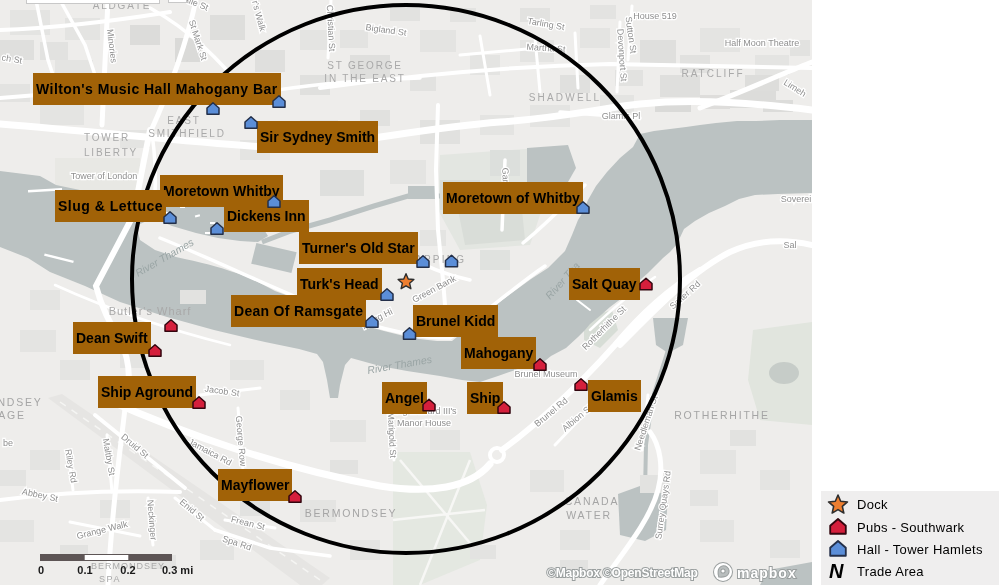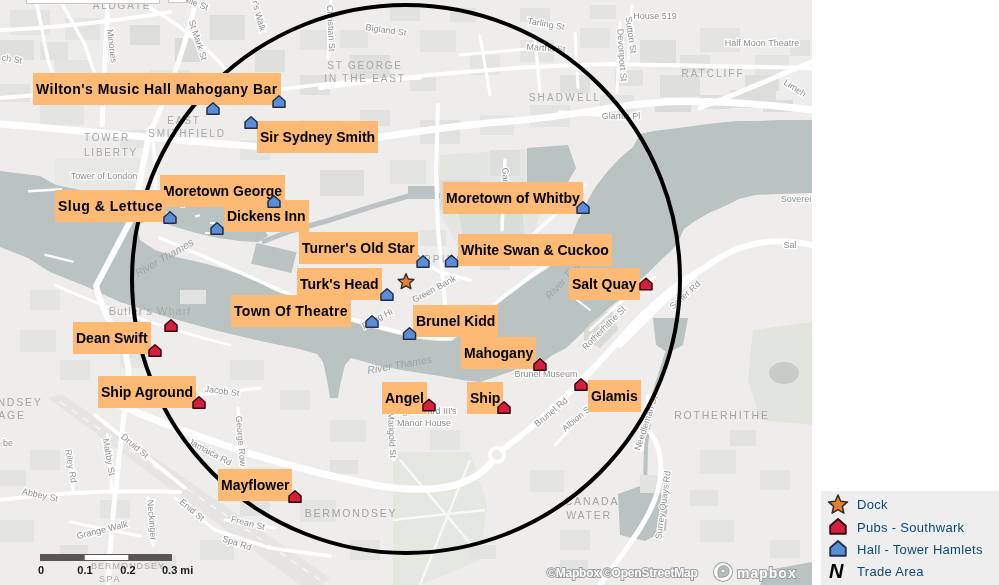--- a/index.html
+++ b/index.html
@@ -1,18 +1,18 @@
 <!DOCTYPE html>
 <html><head><meta charset="utf-8"><style>
 html,body{margin:0;padding:0}
 #page{position:relative;width:999px;height:585px;background:#fff;overflow:hidden;font-family:"Liberation Sans",sans-serif}
-.plabel{position:absolute;transform:translateY(-50%);background:#fdba74;color:#000;font-weight:bold;font-size:14px;line-height:16px;padding:8px 3px;white-space:nowrap;z-index:20}
+.plabel{position:absolute;transform:translateY(-50%);background:#a16207;color:#000;font-weight:bold;font-size:14px;line-height:16px;padding:8px 3px;white-space:nowrap;z-index:20}
 .mk{position:absolute;z-index:30}
 #legend{position:absolute;left:821px;top:491px;width:178px;height:94px;background:#efeeee;z-index:25}
-.lrow{position:absolute;left:857px;transform:translateY(-50%);z-index:41;font-size:13px;letter-spacing:0.3px;color:#0c4a6e}
+.lrow{position:absolute;left:857px;transform:translateY(-50%);z-index:41;font-size:13px;letter-spacing:0.3px;color:#000000}
 .uibox{position:absolute;background:#fff;border:1px solid #c8c8c8;z-index:50}
 </style></head>
 <body>
 <div id="page">
 <svg width="812" height="585" viewBox="0 0 812 585" style="position:absolute;left:0;top:0">
 <rect width="812" height="585" fill="#eeedeb"></rect>
 <g id="parks">
 <polygon points="440,155 540,148 545,200 530,245 460,250 438,210" fill="#e3e6e1"></polygon>
 <polygon points="455,195 520,190 525,240 465,245" fill="#d9ddd8"></polygon>
 <polygon points="393,452 470,452 487,505 480,560 420,585 393,585" fill="#e4e8e1"></polygon>
@@ -287,27 +287,26 @@
 <circle cx="723" cy="572" r="9" fill="#ffffff" stroke="#9a9f9f" stroke-width="2"></circle>
 <path d="M723,566 a5,5 0 0 1 5,5 c0,3.5 -5,7 -5,7 c0,0 -5,-3.5 -5,-7 a5,5 0 0 1 5,-5 z" fill="#b9bebe" transform="rotate(40 723 572)"></path>
 <circle cx="723" cy="571" r="1.6" fill="#ffffff"></circle>
 <text x="737" y="578" font-size="14px" letter-spacing="1">mapbox</text>
 </g>
 </svg>
 <div class="uibox" style="left:26px;top:-3px;width:132px;height:5px"></div>
 <div class="uibox" style="left:168px;top:-3px;width:17px;height:4px"></div>
 <div class="plabel" style="left:33px;top:89px;letter-spacing:0.45px">Wilton's Music Hall Mahogany Bar</div>
 <div class="plabel" style="left:257px;top:137px">Sir Sydney Smith</div>
-<div class="plabel" style="left:160px;top:191px">Moretown George</div>
+<div class="plabel" style="left:160px;top:191px">Moretown Whitby</div>
 <div class="plabel" style="left:55px;top:206px;letter-spacing:0.5px">Slug &amp; Lettuce</div>
 <div class="plabel" style="left:224px;top:216px">Dickens Inn</div>
 <div class="plabel" style="left:299px;top:248px">Turner's Old Star</div>
-<div class="plabel" style="left:458px;top:250px">White Swan &amp; Cuckoo</div>
 <div class="plabel" style="left:297px;top:284px">Turk's Head</div>
-<div class="plabel" style="left:231px;top:311px;letter-spacing:0.3px">Town Of Theatre</div>
+<div class="plabel" style="left:231px;top:311px;letter-spacing:0.3px">Dean Of Ramsgate</div>
 <div class="plabel" style="left:413px;top:321px">Brunel Kidd</div>
 <div class="plabel" style="left:443px;top:198px">Moretown of Whitby</div>
 <div class="plabel" style="left:569px;top:284px">Salt Quay</div>
 <div class="plabel" style="left:73px;top:338px">Dean Swift</div>
 <div class="plabel" style="left:461px;top:353px">Mahogany</div>
 <div class="plabel" style="left:588px;top:396px">Glamis</div>
 <div class="plabel" style="left:382px;top:398px">Angel</div>
 <div class="plabel" style="left:467px;top:398px">Ship</div>
 <div class="plabel" style="left:98px;top:392px">Ship Aground</div>
 <div class="plabel" style="left:218px;top:485px">Mayflower</div>

